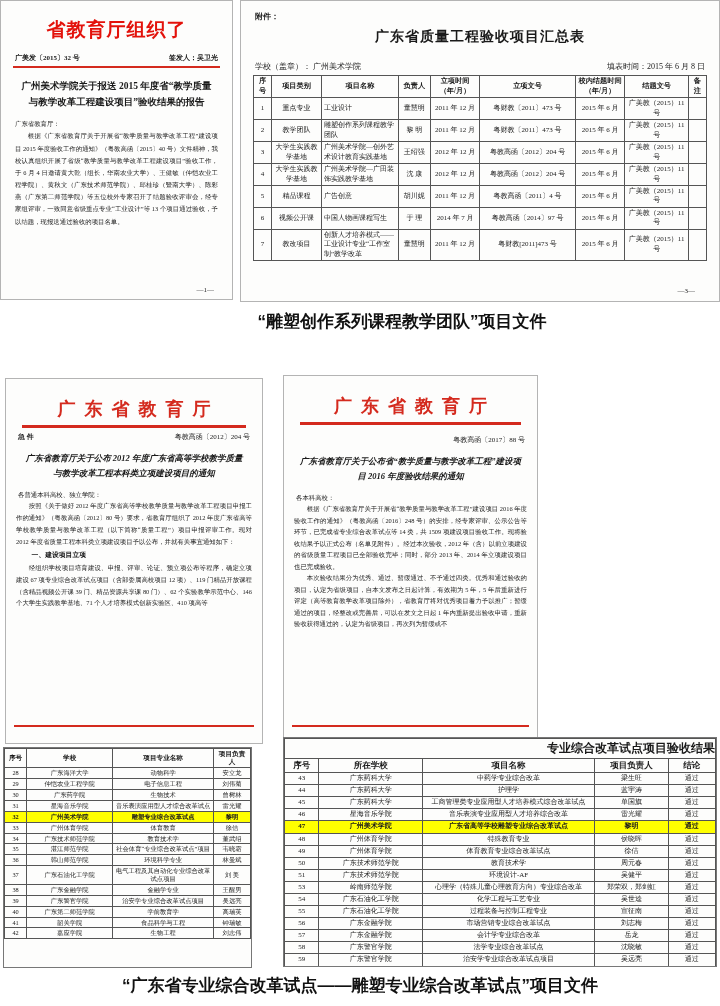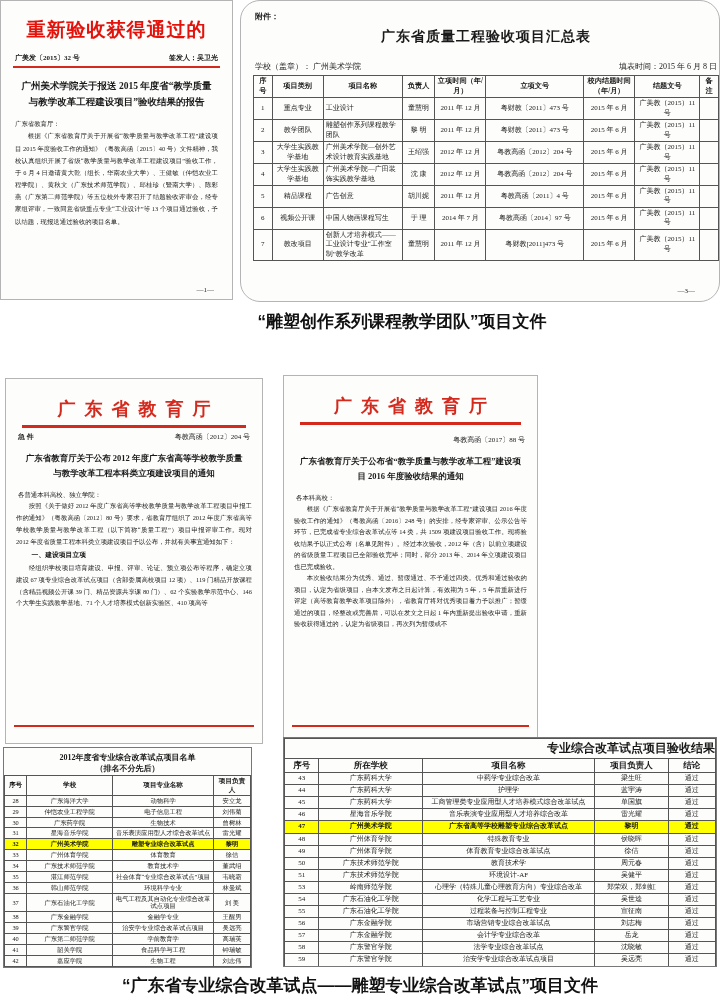--- a/index.html
+++ b/index.html
@@ -12,21 +12,21 @@
   .doc1-title{margin:2px 0 10px 0;text-align:center;font-size:19px;font-weight:bold;
               color:var(--title_red,#e3120b);letter-spacing:1px;white-space:nowrap;}
   .meta-row{display:flex;justify-content:space-between;font-size:7px;font-weight:bold;margin:4px 2px 3px 2px;}
   .redline{height:2px;background:var(--letterhead_red,#d42a1e);margin:0 0 8px 0;}
   .doc1-subject{margin:10px 4px 8px 4px;font-size:9.5px;font-weight:bold;text-align:center;line-height:1.7;}
   .letter-body{font-size:6.4px;line-height:1.9;text-align:justify;margin:3px 2px;}
   .indent{text-indent:2em;}
   .pagenum{position:absolute;right:18px;bottom:5px;font-size:7px;}
 
   
-  #doc2{left:240px;top:0;width:480px;height:302px;padding:8px 0 4px 12px;border-radius:20px;}
+  #doc2{left:240px;top:0;width:480px;height:302px;padding:8px 12px 4px 12px;}
   .attach{font-size:8px;font-weight:bold;margin:2px 0 6px 2px;}
   .doc2-title{margin:2px 0 15px 0;text-align:center;font-size:14px;font-weight:bold;letter-spacing:1px;}
   .doc2-sub{display:flex;justify-content:space-between;font-size:8px;margin:0 2px 3px 2px;}
   table{border-collapse:collapse;width:100%;}
   th,td{border:1px solid #555;padding:1px 2px;text-align:center;vertical-align:middle;}
   #doc2 table{font-size:7px;line-height:1.35;}
   #doc2 th{font-weight:bold;font-size:7.2px;}
   #doc2 td:nth-child(3){text-align:left;}
   #doc2 .pagenum{right:24px;bottom:6px;}
 
@@ -35,21 +35,21 @@
            font-family:"Liberation Sans","DejaVu Sans",sans-serif;font-weight:600;
            font-size:17px;color:#111;}
   #caption1{top:310px;padding-left:42px;}
   #caption2{top:974px;}
 
   
   .agency{margin:10px 0 0 0;text-align:center;font-size:18px;font-weight:bold;
           color:var(--letterhead_red,#d42a1e);letter-spacing:9px;white-space:nowrap;text-indent:9px;}
   .agency-rule{height:2px;background:var(--letterhead_red,#d42a1e);margin:4px 6px 2px 6px;
                border-bottom:1px solid var(--letterhead_red,#d42a1e);}
-  .subject{margin:9px 6px 7px 6px;font-size:8.5px;font-weight:bold;text-align:center;line-height:1.8;}
+  .subject{margin:9px 6px 7px 6px;font-size:8.5px;font-weight:bold;text-align:center;line-height:1.8;font-style:italic;}
   .page-foot-rule{position:absolute;left:8px;right:8px;bottom:16px;height:2px;
                   background:var(--letterhead_red,#d42a1e);}
 
   #doc3{left:5px;top:378px;width:258px;height:366px;padding:8px 10px;}
   #doc3 .letter-body{font-size:6.4px;line-height:1.85;}
   #doc4{left:283px;top:375px;width:255px;height:369px;padding:8px 10px;}
   #doc4 .letter-body{font-size:6.4px;line-height:1.8;}
   .section-head{font-size:6.8px;font-weight:bold;text-indent:2em;margin:2px 2px;}
 
   
@@ -65,21 +65,21 @@
   #doc4-table th{font-size:8.5px;}
   #doc4-table td:nth-child(3){text-align:center;}
   tr.hl td{background:var(--highlight_yellow,#ffff00);font-weight:bold;}
 </style>
 </head>
 <body style="--letterhead_red: #d42a1e; --title_red: #e3120b; --highlight_yellow: #ffff00;">
 
 <div class="canvas">
 
   <section class="page" id="doc1">
-    <h1 class="doc1-title">重新验收获得通过的</h1>
+    <h1 class="doc1-title">省教育厅组织了</h1>
     <div class="meta-row">
       <span>广美发〔2015〕32 号</span>
       <span>签发人：吴卫光</span>
     </div>
     <div class="redline"></div>
     <h2 class="doc1-subject">广州美术学院关于报送 2015 年度省“教学质量与教学改革工程建设项目”验收结果的报告</h2>
     <p class="letter-body" style="margin-bottom:0;">广东省教育厅：</p>
     <p class="letter-body indent" style="margin-top:0;">根据《广东省教育厅关于开展省“教学质量与教学改革工程”建设项目 2015 年度验收工作的通知》（粤教高函〔2015〕40 号）文件精神，我校认真组织开展了省级“教学质量与教学改革工程建设项目”验收工作，于 6 月 4 日邀请黄大乾（组长，华南农业大学）、王健敏（仲恺农业工程学院）、黄秋文（广东技术师范学院）、邱桂珍（暨南大学）、陈彩燕（广东第二师范学院）等五位校外专家召开了结题验收评审会，经专家组评审，一致同意省级重点专业“工业设计”等 13 个项目通过验收，予以结题，现报送通过验收的项目名单。</p>
     <div class="pagenum">—1—</div>
   </section>
@@ -210,24 +210,20 @@
     </div>
     <h2 class="subject">广东省教育厅关于公布 2012 年度广东省高等学校教学质量与教学改革工程本科类立项建设项目的通知</h2>
     <p class="letter-body" style="margin-bottom:0;">各普通本科高校、独立学院：</p>
     <p class="letter-body indent" style="margin:0;">按照《关于做好 2012 年度广东省高等学校教学质量与教学改革工程项目申报工作的通知》（粤教高函〔2012〕80 号）要求，省教育厅组织了 2012 年度广东省高等学校教学质量与教学改革工程（以下简称“质量工程”）项目申报评审工作。现对 2012 年度省质量工程本科类立项建设项目予以公布，并就有关事宜通知如下：</p>
     <div class="section-head">一、建设项目立项</div>
     <p class="letter-body indent" style="margin:0;">经组织学校项目培育建设、申报、评审、论证、预立项公布等程序，确定立项建设 67 项专业综合改革试点项目（含部委属高校项目 12 项）、119 门精品开放课程（含精品视频公开课 39 门、精品资源共享课 80 门）、62 个实验教学示范中心、146 个大学生实践教学基地、71 个人才培养模式创新实验区、410 项高等</p>
     <div class="page-foot-rule"></div>
   </section>
 
   <section class="tablebox" id="doc3-table">
-    <div class="tbl-title">
-      <div>2012年度省专业综合改革试点项目名单</div>
-      <div>（排名不分先后）</div>
-    </div>
     <table>
       <colgroup>
         <col style="width:9%">
           <col style="width:35%">
           <col style="width:41%">
           <col style="width:15%">
       </colgroup>
       <thead>
           <tr>
             <th>序号</th>

